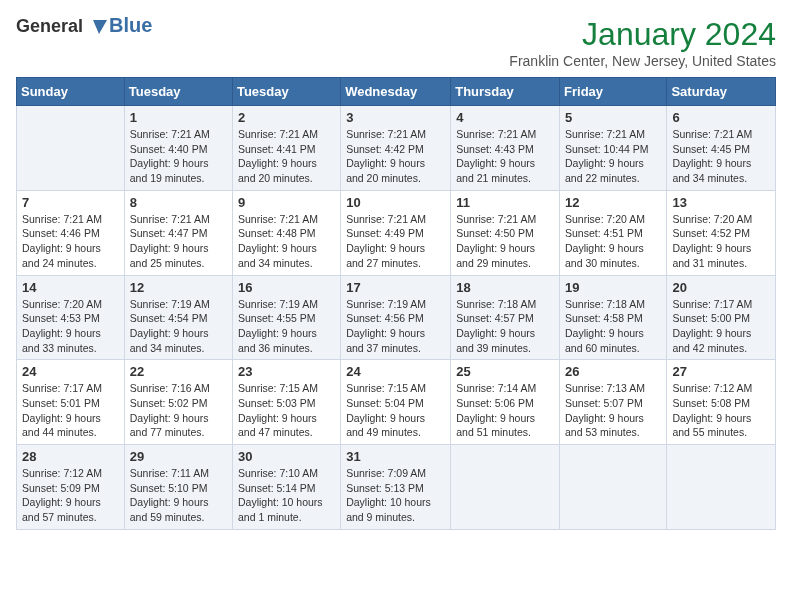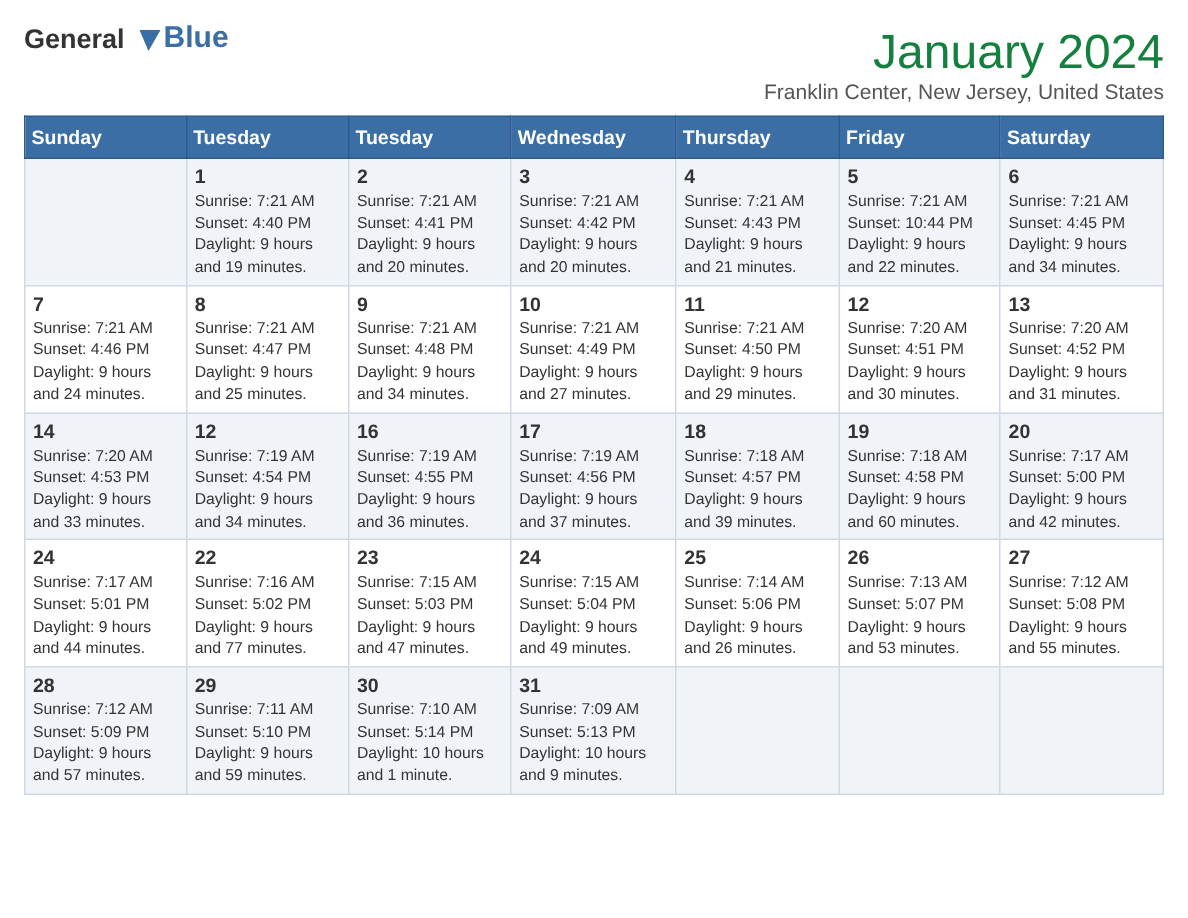--- a/index.html
+++ b/index.html
@@ -339,21 +339,21 @@
               <div>Daylight: 9 hours</div>
               <div>and 49 minutes.</div>
             </div>
           </td>
           <td>
             <span class="day-number">25</span>
             <div class="day-info">
               <div>Sunrise: 7:14 AM</div>
               <div>Sunset: 5:06 PM</div>
               <div>Daylight: 9 hours</div>
-              <div>and 26 minutes.</div>
+              <div>and 51 minutes.</div>
             </div>
           </td>
           <td>
             <span class="day-number">26</span>
             <div class="day-info">
               <div>Sunrise: 7:13 AM</div>
               <div>Sunset: 5:07 PM</div>
               <div>Daylight: 9 hours</div>
               <div>and 53 minutes.</div>
             </div>

